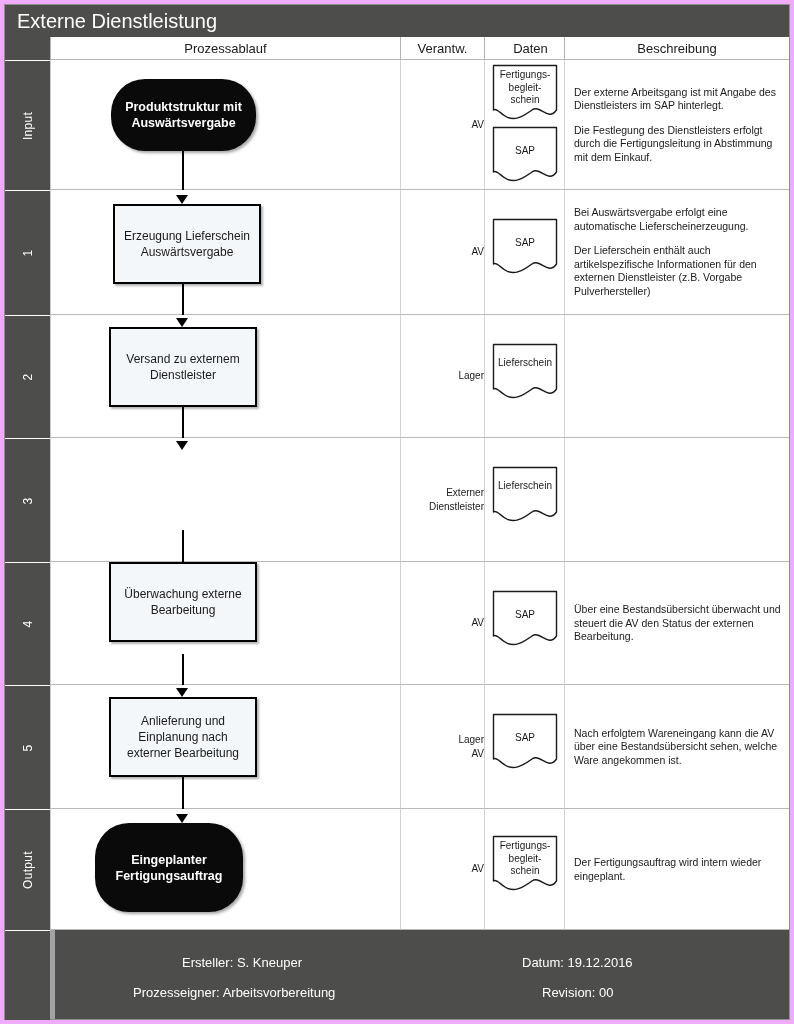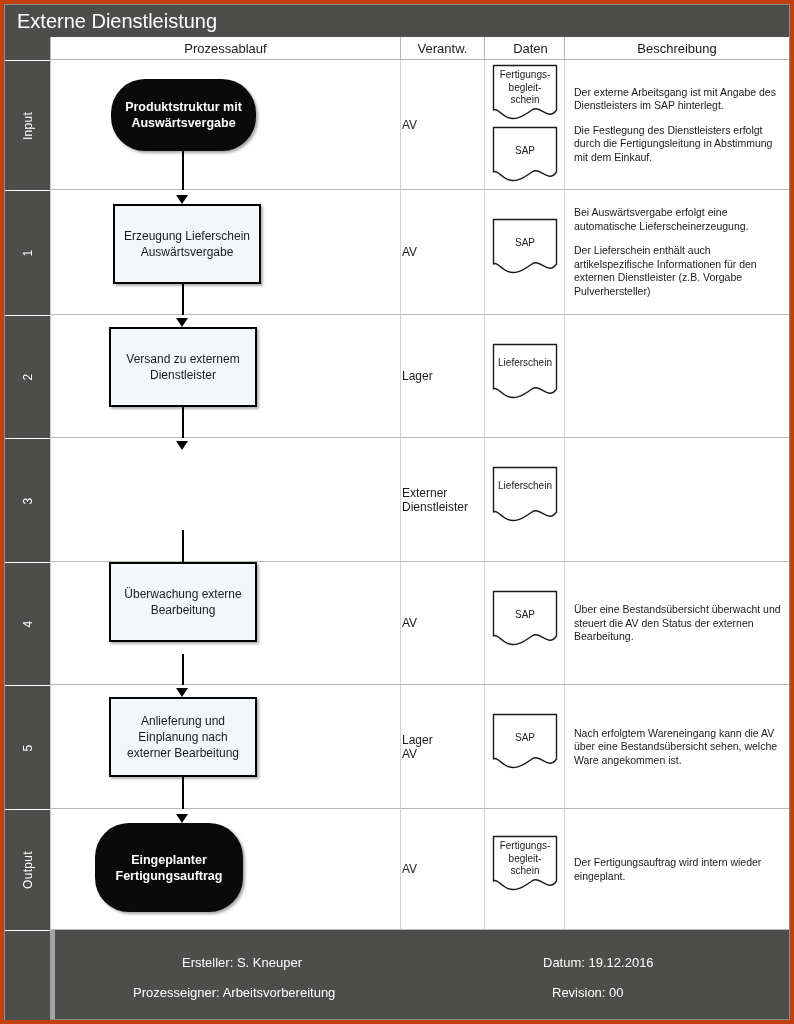--- a/index.html
+++ b/index.html
@@ -9,21 +9,21 @@
   }
   body {
     font-family: "Liberation Sans", sans-serif;
     -webkit-font-smoothing: antialiased;
   }
 
   #page {
     position: relative;
     width: 794px;
     height: 1024px;
-    background: #c2410c;
+    background: #f0abfc;
     overflow: hidden;
     box-sizing: border-box;
   }
 
   
   .frame {
     position: absolute;
     left: 4px;
     top: 4px;
     width: 786px;
@@ -125,25 +125,25 @@
     background: #ffffff;
     padding-left: 13px;
   }
   .cell.flow { left: 45px;  width: 350px; border-left: 1px solid #c9c9c7;}
   .cell.resp { left: 395px; width: 84px;  }
   .cell.data { left: 479px; width: 80px;  }
   .cell.desc { left: 559px; width: 225px; }
 
   .resp-text {
     position: absolute;
-    left: 1px; right: 0;
+    left: 8px; right: 0;
     top: 50%;
     transform: translateY(-50%);
-    text-align: left;
-    font-size: 12px;
+    text-align: right;
+    font-size: 10px;
     color: #1a1a1a;
     line-height: 14px;
   }
 
   .desc-wrap {
     position: absolute;
     left: 9px;
     right: 6px;
     top: 50%;
     transform: translateY(-50%);
@@ -241,22 +241,22 @@
     border-left: 5px solid #a3a3a3;
     box-sizing: border-box;
   }
   .fline {
     position: absolute;
     font-size: 13px;
     white-space: nowrap;
   }
   .f-ersteller      { left: 127px; top: 25px; }
   .f-prozesseigner  { left: 78px;  top: 55px; }
-  .f-datum          { left: 467px; top: 25px; margin-left: 21px; }
-  .f-revision       { left: 487px; top: 55px; margin-left: 10px; }
+  .f-datum          { left: 467px; top: 25px; }
+  .f-revision       { left: 487px; top: 55px; }
 </style>
 </head>
 <body>
 
 <div id="page">
 
   <div class="frame"></div>
 
   <div class="titlebar">Externe Dienstleistung</div>
 

